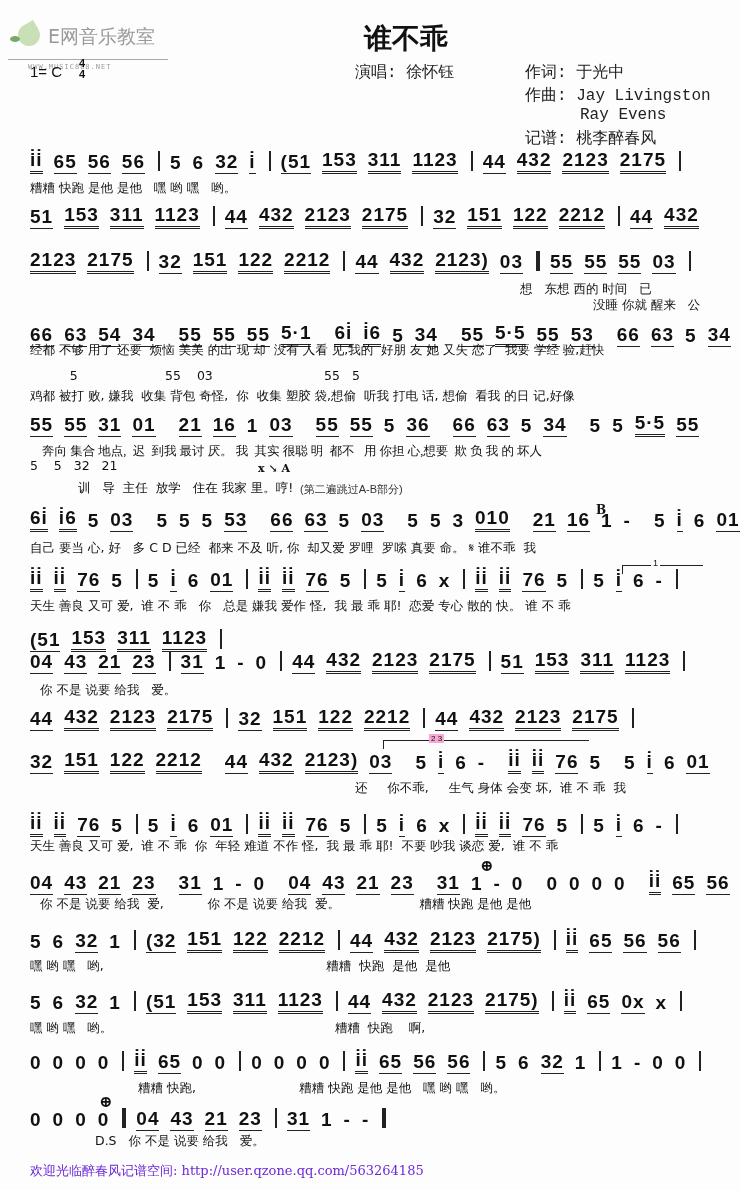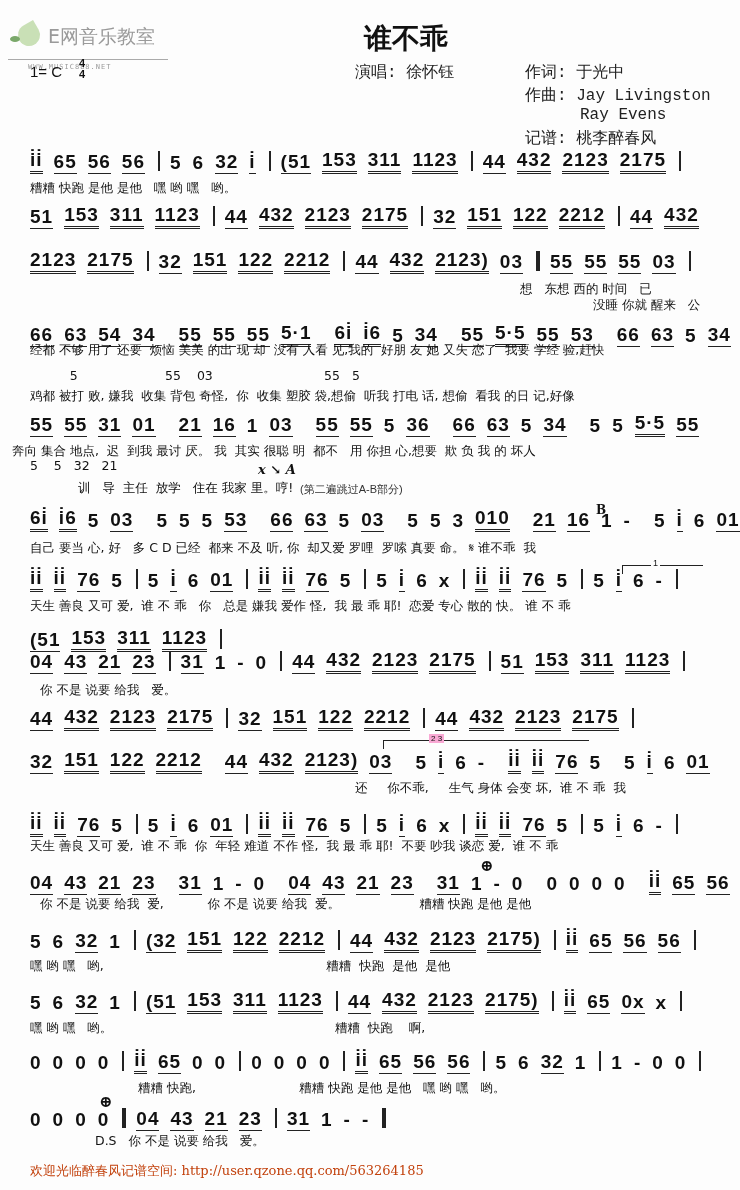--- a/index.html
+++ b/index.html
@@ -17,21 +17,21 @@
   .title{left:0;width:812px;top:20px;text-align:center;font-size:28px;font-weight:bold;font-family:"DejaVu Serif",serif;}
   .credit{font-family:"Liberation Mono","DejaVu Sans Mono",monospace;font-size:16px;color:#222;white-space:pre;}
   .row{position:absolute;left:30px;right:20px;display:flex;align-items:flex-end;white-space:nowrap;}
   .notes{font-weight:bold;font-size:19px;font-family:"Liberation Sans",sans-serif;letter-spacing:1px;}
   .g{display:inline-block;border-bottom:1.5px solid #222;margin-right:11px;padding-bottom:1px;line-height:20px;}
   .g.n{border-bottom:none;}
   .g.d{border-bottom:3px double #222;}
   .bar{display:inline-block;width:2px;height:20px;background:#222;margin:0 10px 3px 2px;}
   .lyr{position:absolute;left:30px;font-size:12.5px;white-space:pre;font-family:"DejaVu Sans",sans-serif;color:#111;}
   .note-small{font-size:11px;font-family:Liberation Sans, sans-serif;color:#333;text-align:right;}
-  .footer{left:30px;top:1162px;font-size:13px;font-family:"DejaVu Serif",serif;color:#c2410c;}
+  .footer{left:30px;top:1162px;font-size:13px;font-family:"DejaVu Serif",serif;color:#6d28d9;}
   .wm{left:592px;top:1191px;font-size:11px;color:#555;font-family:"DejaVu Serif",serif;text-shadow:1px 2px 3px #bbb;}
   .wm b{color:#c0392b;font-weight:normal;font-family:"DejaVu Sans",sans-serif;}
   .mark{font-weight:bold;font-family:"DejaVu Serif",serif;font-size:12px;}
 </style>
 </head>
 <body>
 
 <div class="abs logo">
   <div class="abs logo-leaf"></div>
   <div class="abs logo-leaf2"></div>
@@ -460,36 +460,36 @@
       <span class="g n">-</span>
       <span class="g n">-</span>
       <span class="bar" style="width: 4px;"></span>
     </div>
     <div class="lyr" style="top: 180px; left: 30px;">糟糟 快跑 是他 是他   嘿 哟 嘿   哟。</div>
     <div class="lyr" style="top: 281px; left: 520px;">想   东想 西的 时间   已</div>
     <div class="lyr" style="top: 297px; left: 557px; margin-left: 36px;">没睡 你就 醒来   公</div>
     <div class="lyr" style="top: 342px; left: 30px;">经都 不够 用了 还要  烦恼 美美 的出 现 却  没有 人看 见,我的  好朋 友 她 又失 恋了  我要 学经 验,赶快</div>
     <div class="lyr" style="top: 368px; left: 30px;">          5                      55    03                            55   5</div>
     <div class="lyr" style="top: 388px; left: 30px;">鸡都 被打 败, 嫌我  收集 背包 奇怪,  你  收集 塑胶 袋,想偷  听我 打电 话, 想偷  看我 的日 记,好像</div>
-    <div class="lyr" style="top: 443px; left: 12px;">奔向 集合 地点,  迟  到我 最讨 厌。 我  其实 很聪 明  都不   用 你担 心,想要  欺 负 我 的 坏人</div>
+    <div class="lyr" style="top: 443px; left: 42px; font-family: Liberation Serif, serif;">奔向 集合 地点,  迟  到我 最讨 厌。 我  其实 很聪 明  都不   用 你担 心,想要  欺 负 我 的 坏人</div>
     <div class="lyr" style="top: 458px; left: 30px;">5    5   32   21</div>
     <div class="lyr" style="top: 480px; left: 30px; margin-left: 48px;">训   导  主任  放学   住在 我家 里。哼!</div>
     <div class="lyr" style="top: 540px; left: 30px;">自己 要当 心, 好   多 C D 已经  都来 不及 听, 你  却又爱 罗哩  罗嗦 真要 命。 𝄋 谁不乖  我</div>
     <div class="lyr" style="top: 598px; left: 30px;">天生 善良 又可 爱,  谁 不 乖   你   总是 嫌我 爱作 怪,  我 最 乖 耶!  恋爱 专心 散的 快。 谁 不 乖</div>
     <div class="lyr" style="top: 682px; left: 40px;">你 不是 说要 给我   爱。</div>
     <div class="lyr" style="top: 780px; left: 355px;">还     你不乖,     生气 身体 会变 坏,  谁 不 乖  我</div>
     <div class="lyr" style="top: 838px; left: 30px;">天生 善良 又可 爱,  谁 不 乖  你  年轻 难道 不作 怪,  我 最 乖 耶!  不要 吵我 谈恋 爱,  谁 不 乖</div>
     <div class="lyr" style="top: 896px; left: 40px; text-align: right;">你 不是 说要 给我  爱,           你 不是 说要 给我  爱。                    糟糟 快跑 是他 是他</div>
     <div class="lyr" style="top: 958px; left: 30px;">嘿 哟 嘿   哟,                                                        糟糟  快跑  是他  是他</div>
     <div class="lyr" style="top: 1020px; left: 30px;">嘿 哟 嘿   哟。                                                        糟糟  快跑    啊,</div>
     <div class="lyr" style="top: 1080px; left: 138px;">糟糟 快跑,                          糟糟 快跑 是他 是他   嘿 哟 嘿   哟。</div>
     <div class="lyr" style="top: 1133px; left: 95px;">D.S   你 不是 说要 给我   爱。</div>
   </div>
 
-<div class="abs mark" style="left:258px;top:462px;font-size:13px;font-style:italic;">x ↘ A</div>
+<div class="abs mark" style="left:258px;top:462px;font-size:11px;">x ↘ A</div>
 <div class="abs note-small" style="left:300px;top:482px;">(第二遍跳过A-B部分)</div>
 <div class="abs mark" style="left:596px;top:503px;">B</div>
 <div class="abs" style="left:622px;top:565px;width:80px;height:8px;border-top:1px solid #222;border-left:1px solid #222;">
   <span class="abs" style="left:28px;top:-8px;font-size:9px;background:#fdfdfd;padding:0 2px;">1</span>
 </div>
 <div class="abs" style="left:383px;top:740px;width:205px;height:8px;border-top:1px solid #222;border-left:1px solid #222;">
   <span class="abs" style="left:45px;top:-7px;font-size:8px;background:#f9a8d4;padding:0 2px;">2 3</span>
 </div>
 <div class="abs mark" style="left:480px;top:856px;font-size:16px;">⊕</div>
 <div class="abs mark" style="left:99px;top:1092px;font-size:16px;">⊕</div>

